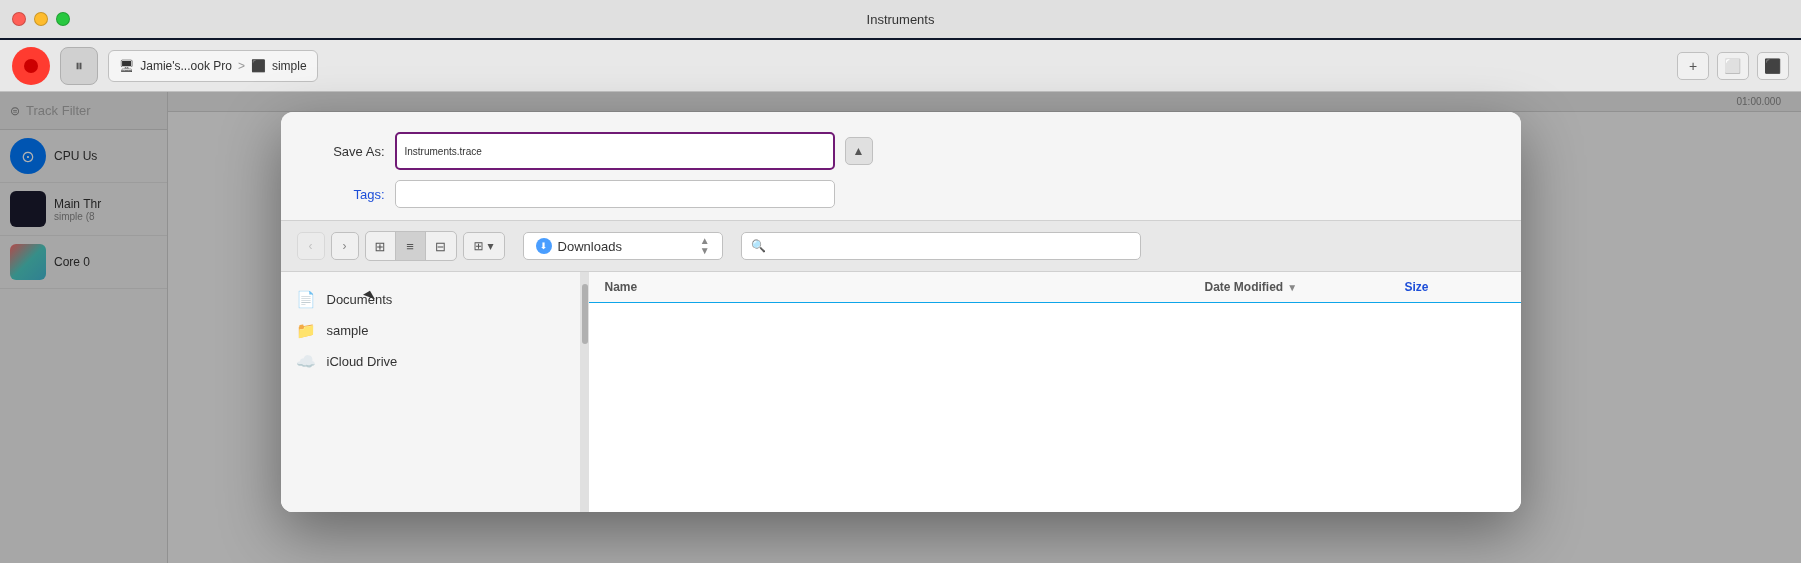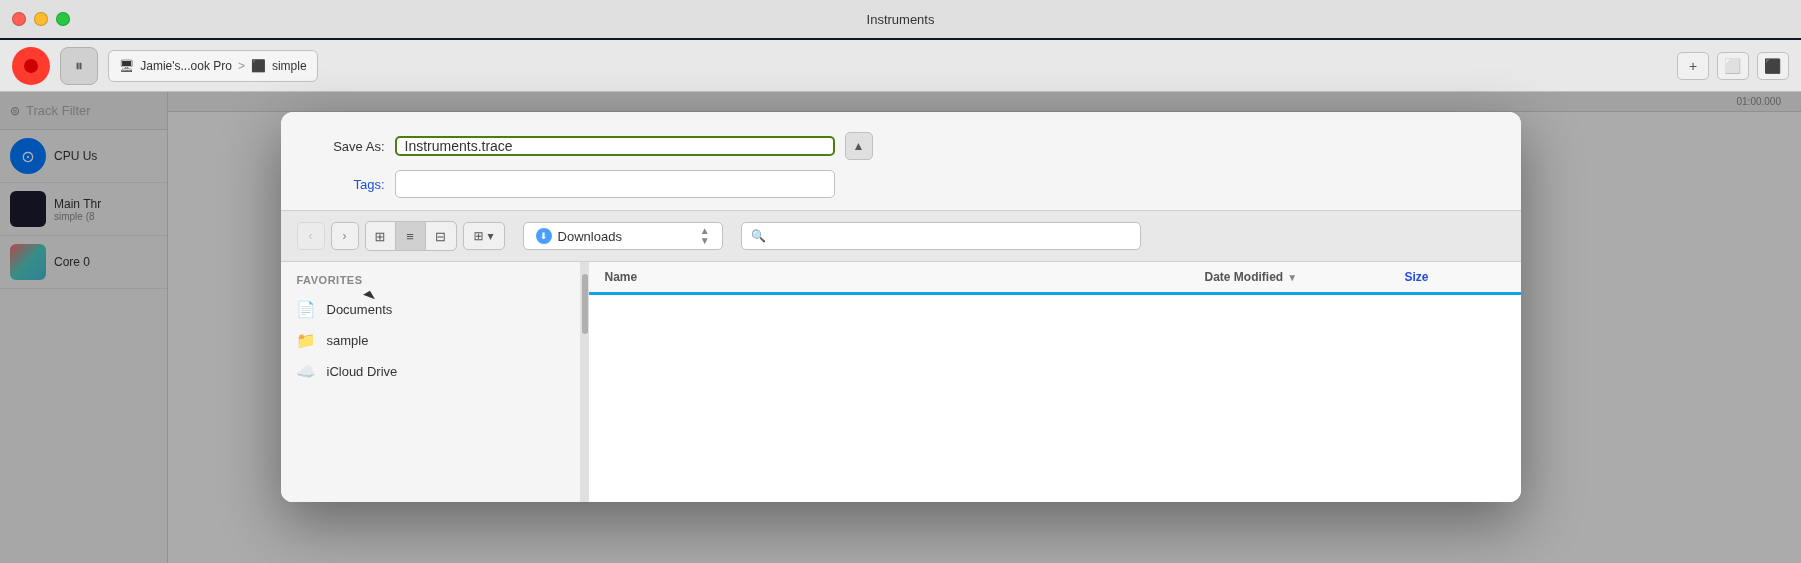--- a/index.html
+++ b/index.html
@@ -259,25 +259,25 @@
       font-size: 13px;
       font-weight: 500;
       color: #333;
       width: 80px;
       text-align: right;
       margin-right: 10px;
     }
     .save-as-input {
       flex: 1;
       max-width: 440px;
-      height: 20px;
-      border: 2px solid #4d7c0f;
+      height: 38px;
+      border: 2px solid #701a75;
       border-radius: 5px;
       padding: 0 8px;
-      font-size: 14px;
+      font-size: 10px;
       background: white;
       color: #333;
       outline: none;
     }
     .expand-btn {
       width: 28px; height: 28px;
       background: #e0e0e0;
       border: 1px solid #c0c0c0;
       border-radius: 5px;
       display: flex; align-items: center; justify-content: center;
@@ -481,21 +481,21 @@
     }
 
     .file-list {
       flex: 1;
       background: white;
     }
     .file-list-header {
       display: flex;
       align-items: center;
       padding: 8px 16px;
-      border-bottom: 3px solid #0ea5e9;
+      border-bottom: 1px solid #0ea5e9;
       background: #f8f8f8;
       gap: 0;
     }
     .col-name {
       flex: 1;
       font-size: 12px;
       font-weight: 600;
       color: #555;
     }
     .col-date {
@@ -659,21 +659,20 @@
           </div>
 
           <div class="search-box">
             <span class="search-icon">🔍</span>
           </div>
         </div>
 
         <div class="dialog-browser">
 
           <div class="favorites-panel">
-            <div class="favorites-header">Favorites</div>
             <div class="favorites-item">
               <span class="fav-icon">📄</span>
               <span>Documents</span>
             </div>
             <div class="favorites-item">
               <span class="fav-icon">📁</span>
               <span>sample</span>
             </div>
             <div class="favorites-item">
               <span class="fav-icon">☁️</span>

